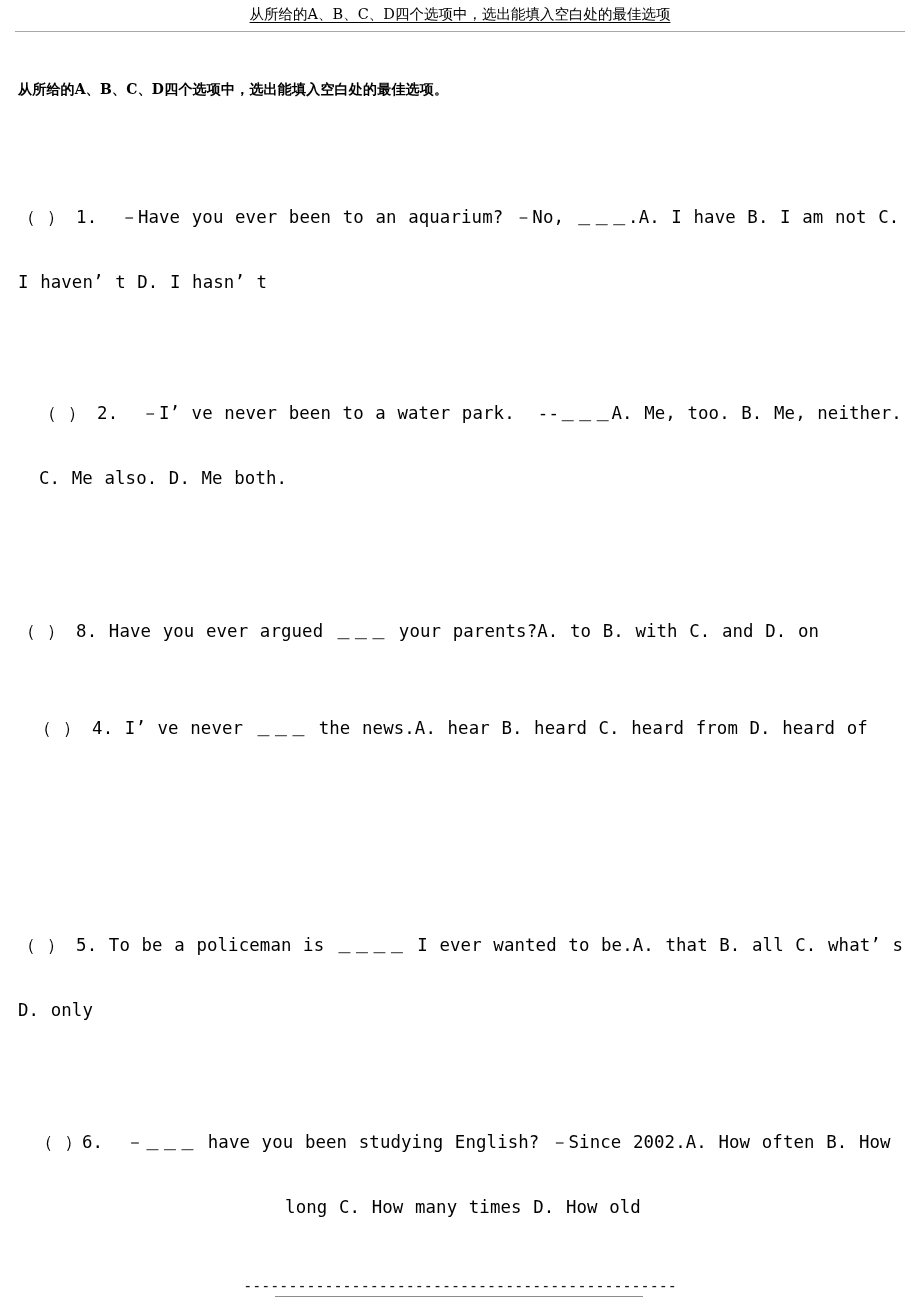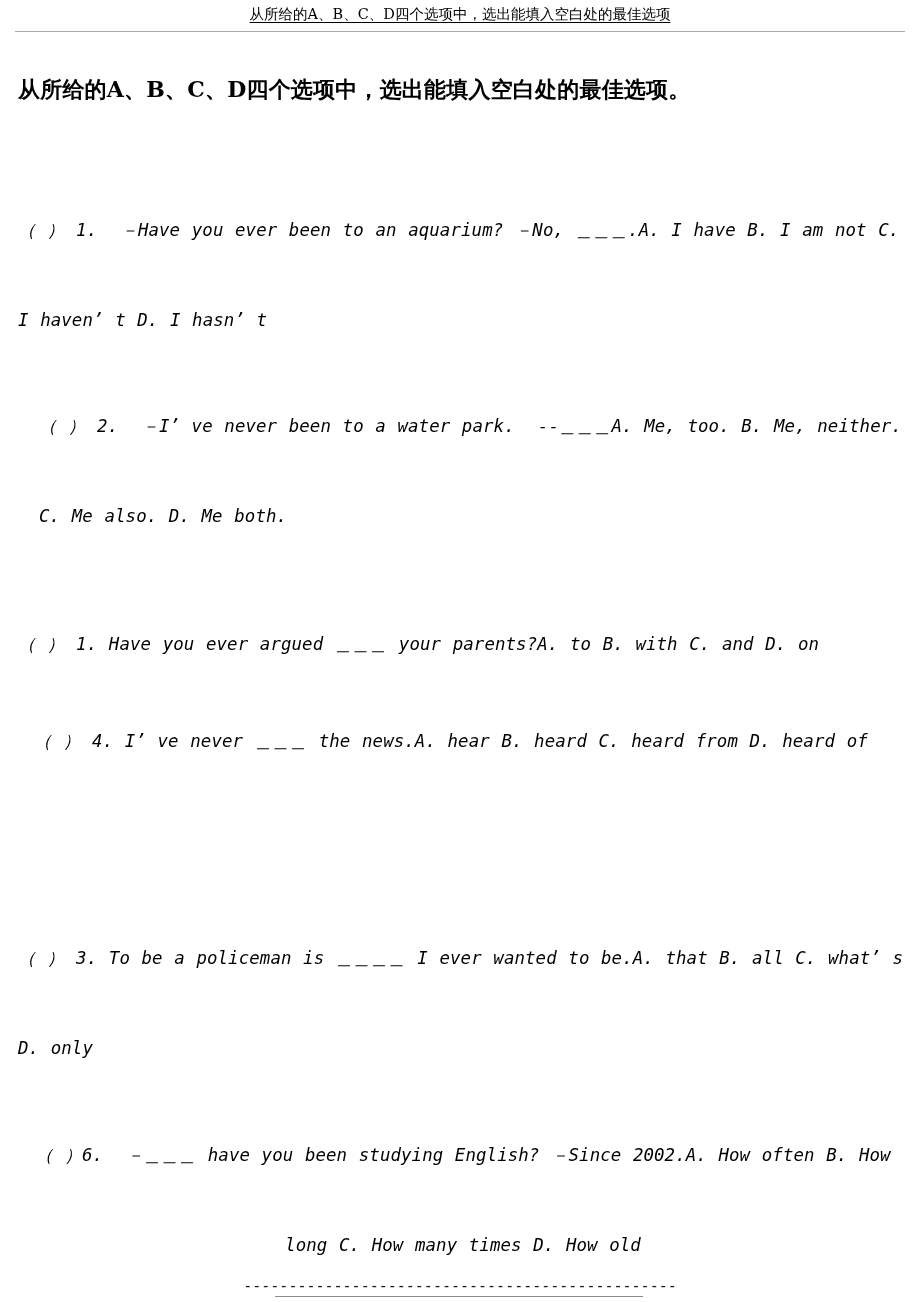--- a/index.html
+++ b/index.html
@@ -56,39 +56,38 @@
     left: 0;
     width: 920px;
   }
 
   .intro-line {
     position: absolute;
     top: 43px;
     left: 18px;
     width: 884px;
     font-family: "DejaVu Serif", "Liberation Serif", serif;
-    font-size: 22px;
+    font-size: 14px;
     font-weight: 600;
     line-height: 26px;
     white-space: nowrap;
     letter-spacing: 0.2px;
   }
 
   .question-block {
     position: absolute;
     left: 18px;
     width: 890px;
     font-family: "DejaVu Sans Mono", "Liberation Mono", monospace;
     font-size: 17.4px;
-    line-height: 90px;
+    line-height: 65px;
     letter-spacing: 0.1px;
     word-spacing: 1px;
     white-space: pre-wrap;
     overflow-wrap: break-word;
-    font-style: italic;
   }
 
   .q1 { top: 152px; }
   .q2 { top: 348px; margin-left: 21px; }
   .q3 { top: 566px; }
   .q4 { top: 663px; margin-left: 16px; }
   .q5 { top: 880px; }
   .q6 { top: 1077px; text-align: center; }
 
   
@@ -124,24 +123,24 @@
 </div>
 
 <div class="doc-body">
 
   <div class="intro-line">从所给的A、B、C、D四个选项中，选出能填入空白处的最佳选项。</div>
 
   <div class="question-block q1">（ ） 1.  －Have you ever been to an aquarium? －No, ＿＿＿.A. I have B. I am not C. I haven’ t D. I hasn’ t</div>
 
   <div class="question-block q2">（ ） 2.  －I’ ve never been to a water park.  --＿＿＿A. Me, too. B. Me, neither. C. Me also. D. Me both.</div>
 
-  <div class="question-block q3">（ ） 1. Have you ever argued ＿＿＿ your parents?A. to B. with C. and D. on</div>
+  <div class="question-block q3">（ ） 8. Have you ever argued ＿＿＿ your parents?A. to B. with C. and D. on</div>
 
   <div class="question-block q4">（ ） 4. I’ ve never ＿＿＿ the news.A. hear B. heard C. heard from D. heard of</div>
 
-  <div class="question-block q5">（ ） 3. To be a policeman is ＿＿＿＿ I ever wanted to be.A. that B. all C. what’ s D. only</div>
+  <div class="question-block q5">（ ） 5. To be a policeman is ＿＿＿＿ I ever wanted to be.A. that B. all C. what’ s D. only</div>
 
   <div class="question-block q6">（ ）6.  －＿＿＿ have you been studying English? －Since 2002.A. How often B. How long C. How many times D. How old</div>
 
 </div>
 
 <div class="footer-dashes">------------------------------------------------</div>
 <div class="footer-rule"></div>
 
 </body></html>

